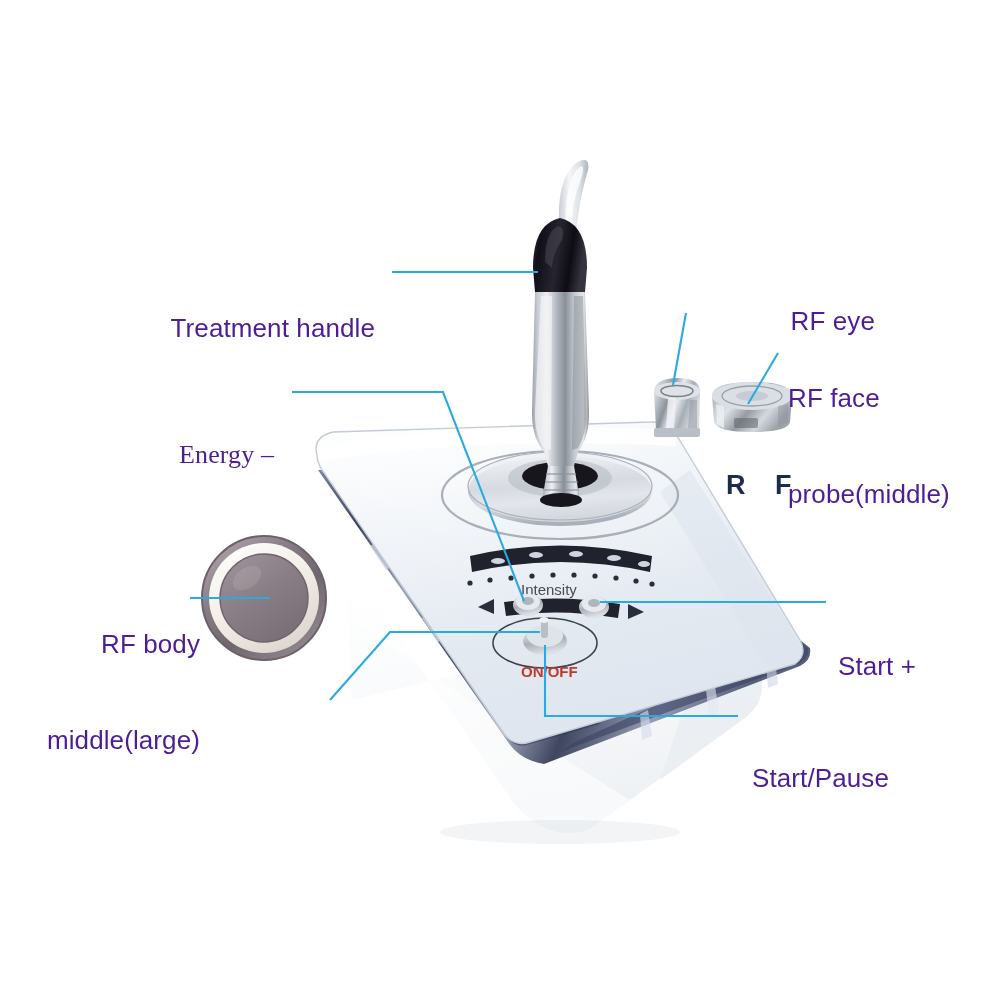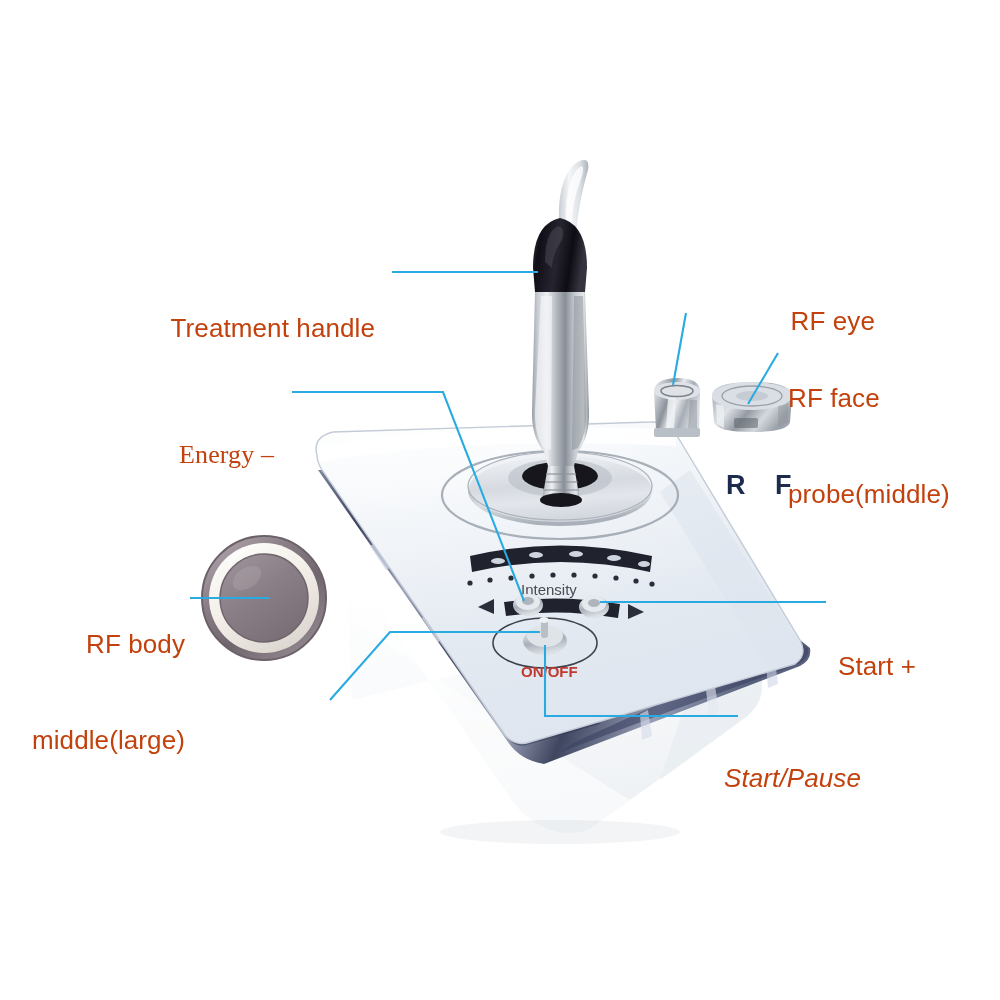--- a/index.html
+++ b/index.html
@@ -13,21 +13,21 @@
   }
   #stage {
     position: relative;
     width: 1000px;
     height: 1000px;
     background: #ffffff;
     overflow: hidden;
   }
   .callout {
     position: absolute;
-    color: #c2410c;
+    color: #4c1d95;
     font-family: "Liberation Sans", sans-serif;
     font-size: 26px;
     font-weight: 400;
     line-height: 1.22;
     white-space: pre;
     letter-spacing: 0.1px;
   }
   .callout.right-al { text-align: right; }
   .callout.left-al  { text-align: left; }
 
@@ -389,26 +389,26 @@
 
   <div class="callout left-al" style="left:788px; top:320px; width:215px;">
     <div>RF face</div>
     <div>probe(middle)</div>
   </div>
 
   <div class="callout right-al" style="left:124px; top:376px; width:150px;font-family:Liberation Serif, serif;">
     <div>Energy –</div>
   </div>
 
-  <div class="callout right-al" style="left:5px; top:566px; width:180px;">
+  <div class="callout right-al" style="left:20px; top:566px; width:180px;">
     <div>RF body</div>
     <div>middle(large)</div>
   </div>
 
   <div class="callout left-al" style="left:838px; top:588px; width:160px;">
     <div>Start +</div>
   </div>
 
-  <div class="callout left-al" style="left:724px; top:700px; width:190px;font-style:italic;">
+  <div class="callout left-al" style="left:752px; top:700px; width:190px;">
     <div>Start/Pause</div>
   </div>
 
 </div>
 
 </body></html>

